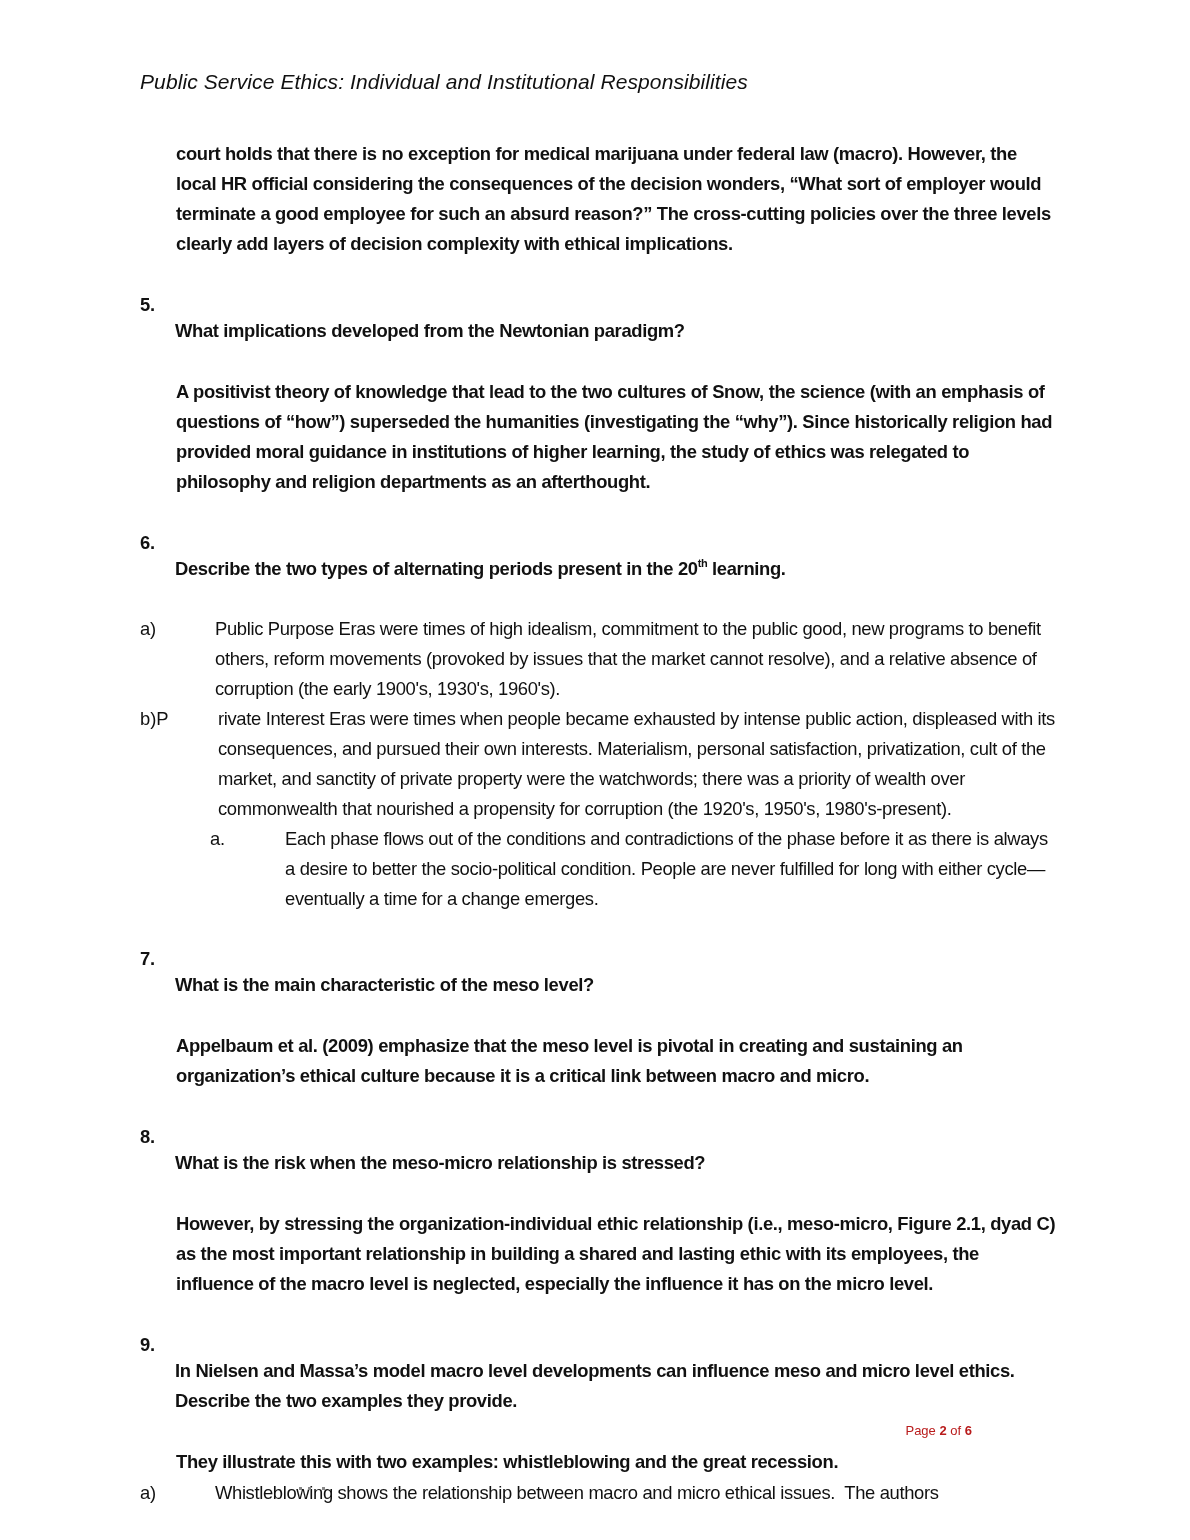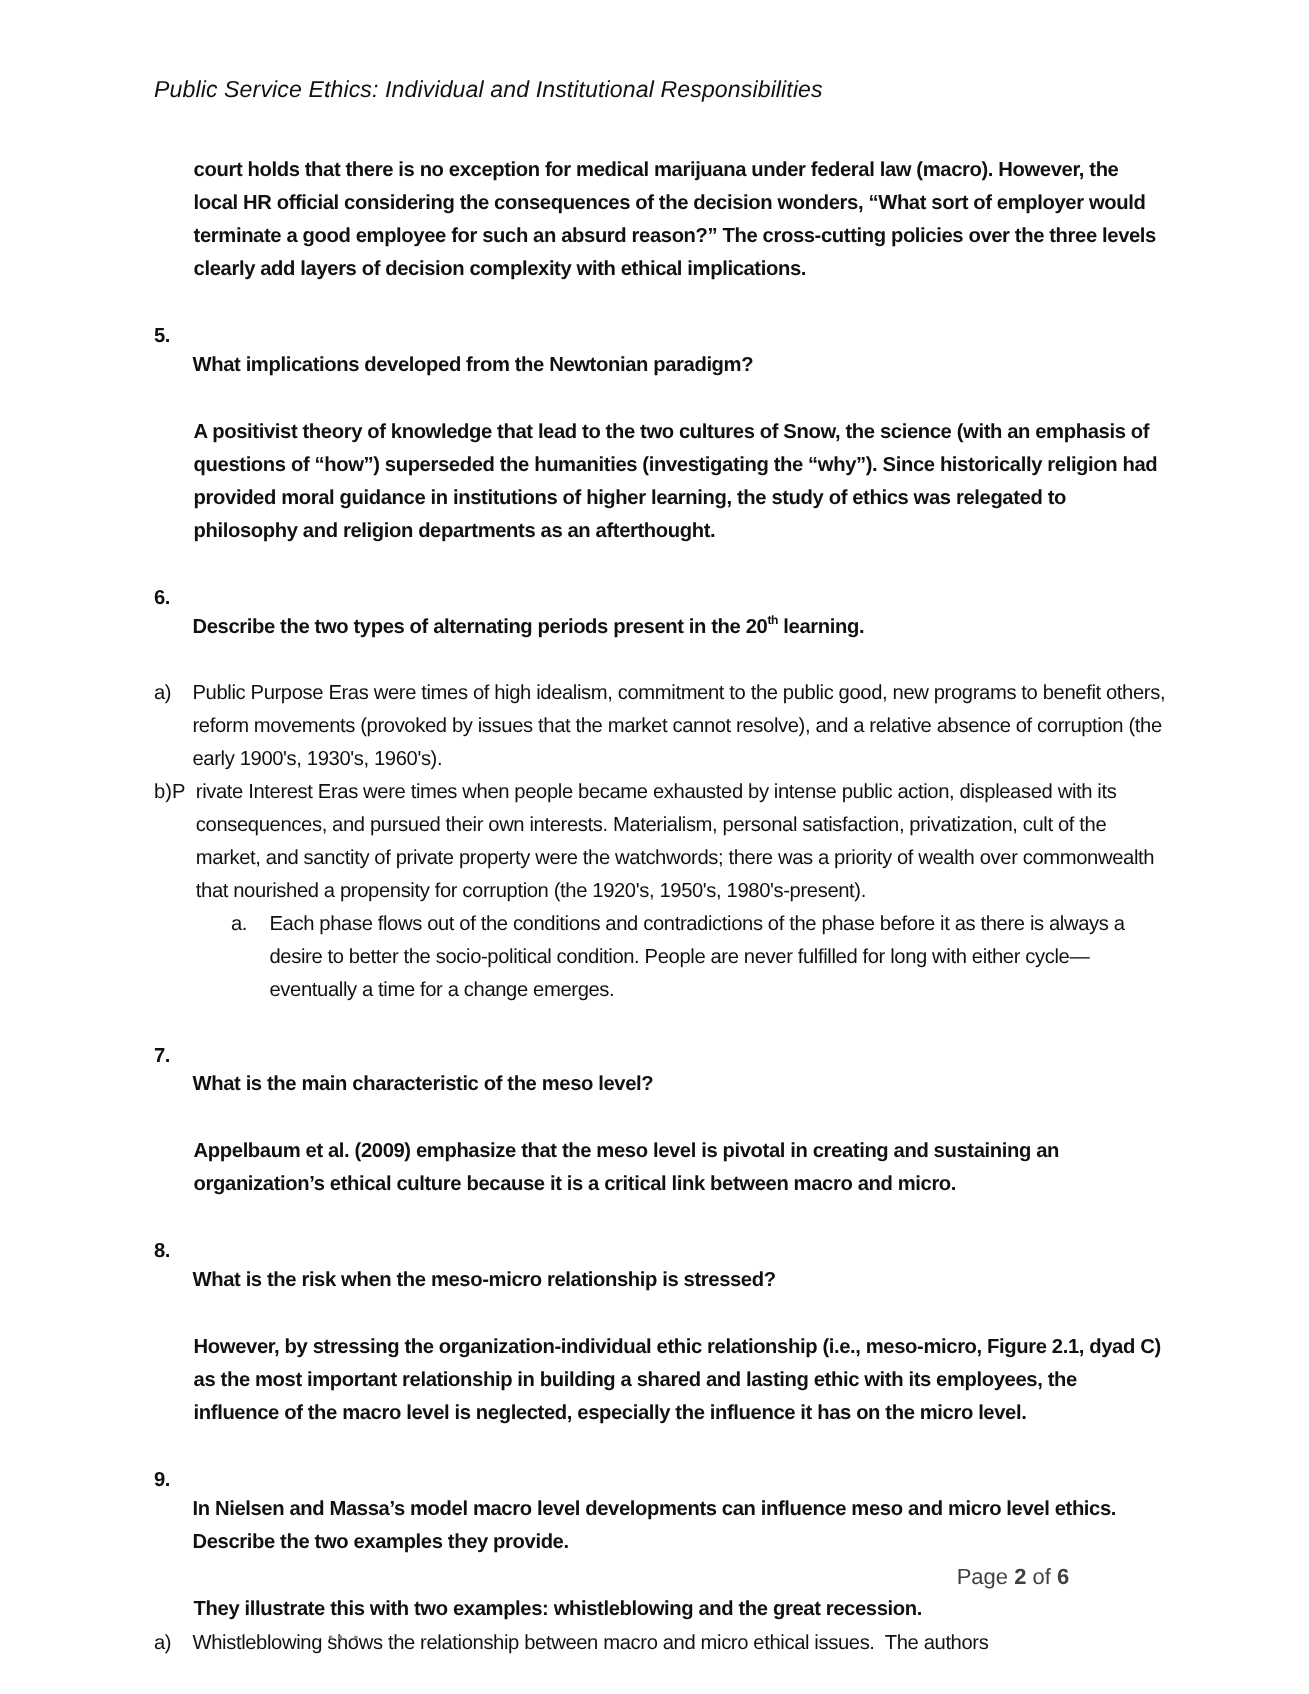--- a/index.html
+++ b/index.html
@@ -18,27 +18,27 @@
       font-size: 18.4px; line-height: 30px;
       font-family: "Liberation Sans", sans-serif;
       letter-spacing: -0.35px;
     }
     .para { margin: 1px; padding-left: 35px; font-weight: bold; }
     .q { display: flex; margin: 0; font-weight: bold; }
     .q .num { width: 35px; flex: 0 0 35px; }
     .q .txt { flex: 1; margin-top: 26px; }
     .li { display: flex; margin: 0; }
     .li .mark { width: 35px; flex: 0 0 35px; }
-    .li .txt { flex: 1; }
+    .li .txt { flex: 1; margin-left: 40px; }
     .li.sub { padding-left: 70px; }
     .gap { height: 30px; }
     sup { font-size: 11px; line-height: 0; vertical-align: 8px; }
     .footer {
       position: absolute; right: 140px; top: 1423px;
-      font-size: 20px; color: #404040;
+      font-size: 13px; color: #b91c1c;
     }
     .footer b { font-weight: bold; }
     .dots {
       position: absolute; left: 299px; top: 1487px; width: 30px; height: 4px;
     }
     .dots span { position: absolute; top: 0; width: 3px; height: 3px; background: #888; }
   </style>
 </head>
 <body>
 

